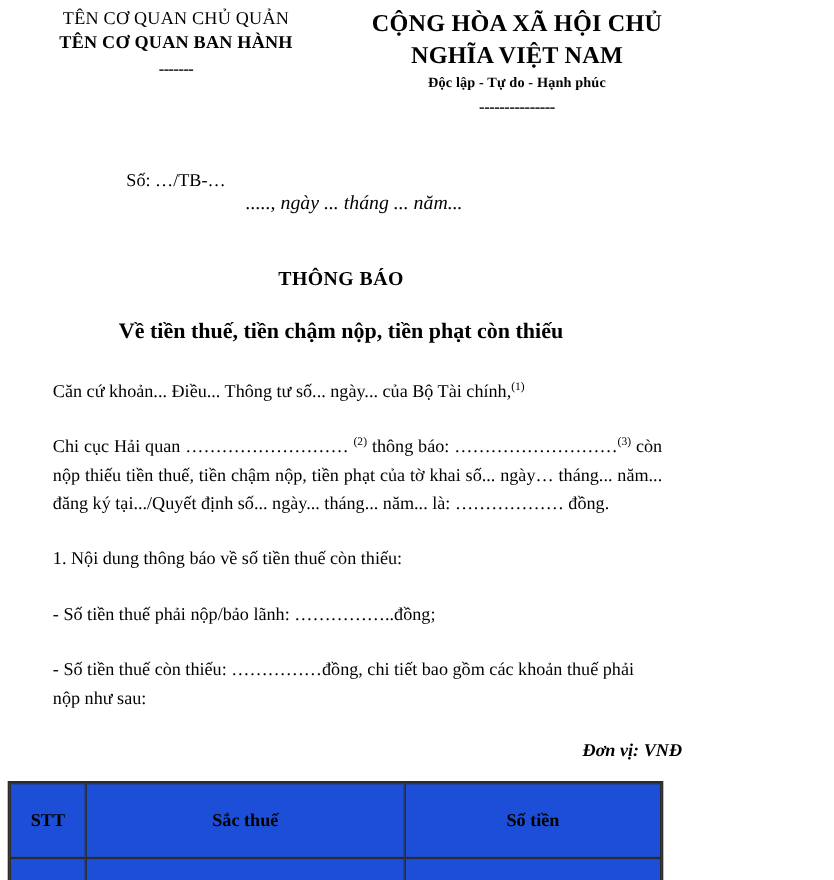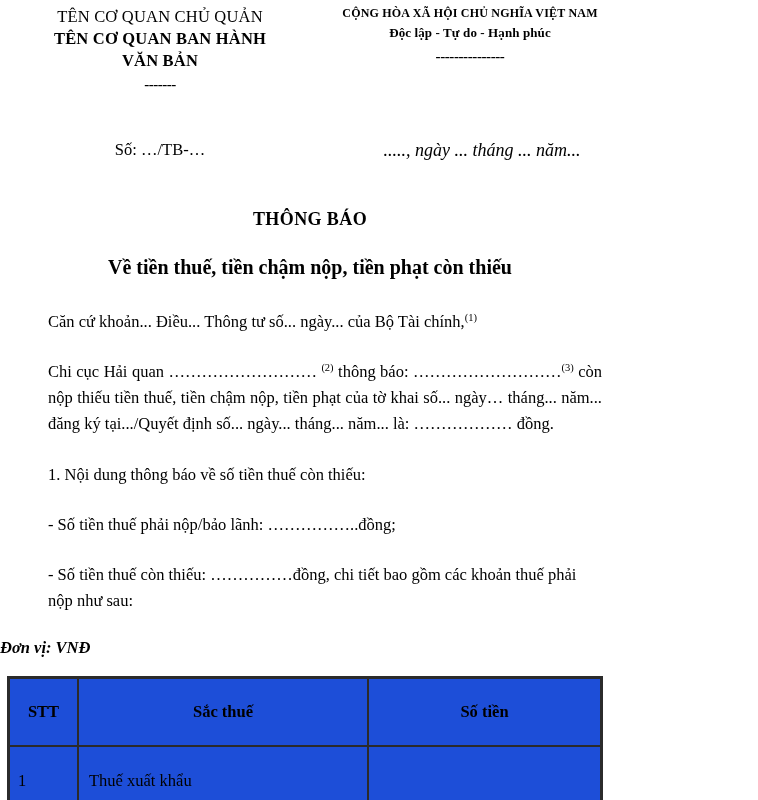--- a/index.html
+++ b/index.html
@@ -53,42 +53,42 @@
     letter-spacing: 0.2px;
   }
   .org-rule {
     font-size: 15px;
     font-weight: 700;
     letter-spacing: -0.5px;
     margin-top: 6px;
     line-height: 1;
   }
   .nation-title {
-    font-size: 12px;
+    font-size: 22px;
     font-weight: 700;
     letter-spacing: 0.2px;
   }
   .nation-motto {
     font-size: 13px;
     font-weight: 700;
     margin-top: 2px;
     letter-spacing: 0.1px;
   }
   .nation-rule {
     font-size: 15px;
     font-weight: 700;
     letter-spacing: -0.4px;
     margin-top: 8px;
     line-height: 1;
   }
 
   
   .meta-row {
     display: flex;
-    flex-direction: row;
+    flex-direction: column;
     margin-top: 48px;
   }
   .doc-number {
     width: 320px;
     text-align: center;
     font-size: 16.5px;
   }
   .doc-date {
     flex: 1;
     text-align: center;
@@ -131,20 +131,21 @@
   }
   sup {
     font-size: 10.5px;
     vertical-align: super;
     line-height: 0;
   }
   .unit-line {
     font-size: 16.5px;
     font-style: italic;
     font-weight: 700;
+    text-align: right;
     margin-top: 24px;
   }
 
   
   .table-wrap {
     margin-top: 18px;
     padding: 0 17px 0 7px;
   }
   table.amount-table {
     width: 100%;
@@ -186,21 +187,20 @@
 </style>
 </head>
 <body>
 
 <div class="page">
 
   <div class="masthead">
     <div class="masthead-left">
       <div class="org-parent">TÊN CƠ QUAN CHỦ QUẢN</div>
       <div class="org-issuer">TÊN CƠ QUAN BAN HÀNH</div>
-      <div class="org-issuer">VĂN BẢN</div>
       <div class="org-rule">-------</div>
     </div>
     <div class="masthead-right">
       <div class="nation-title">CỘNG HÒA XÃ HỘI CHỦ NGHĨA VIỆT NAM</div>
       <div class="nation-motto">Độc lập - Tự do - Hạnh phúc</div>
       <div class="nation-rule">---------------</div>
     </div>
   </div>
 
   <div class="meta-row">

